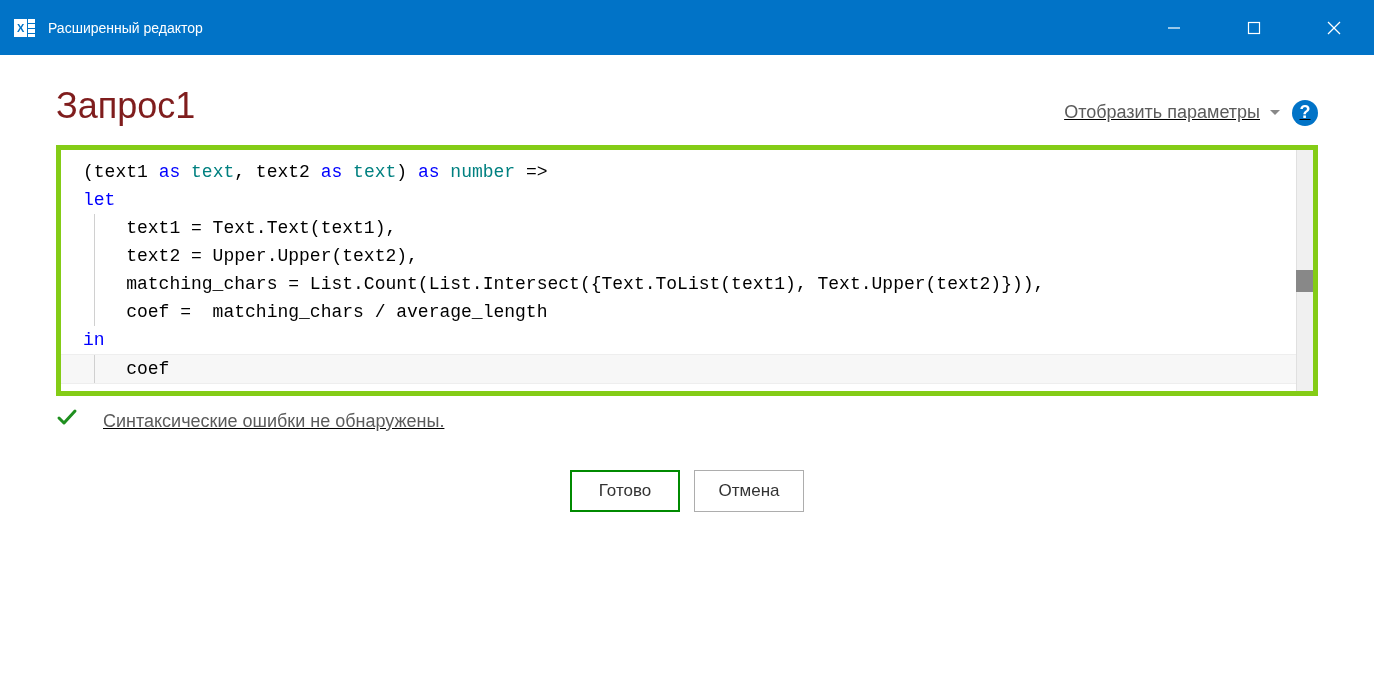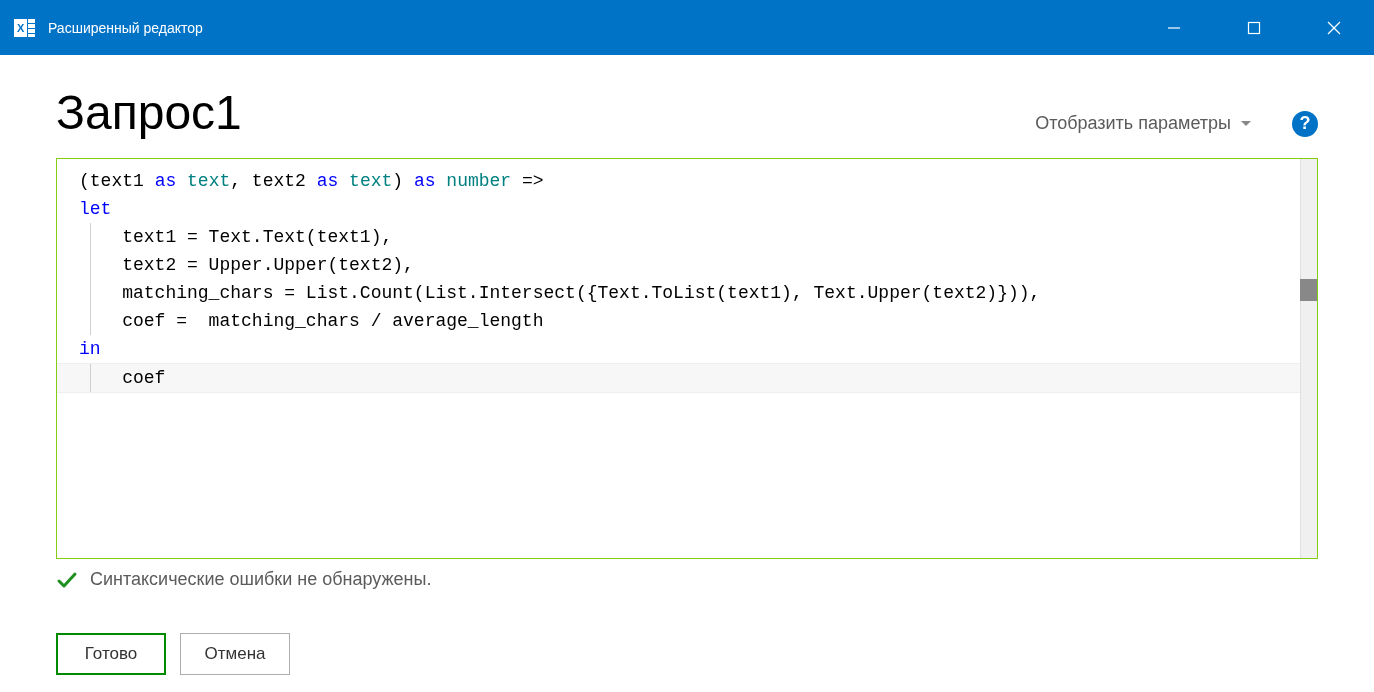--- a/index.html
+++ b/index.html
@@ -48,28 +48,29 @@
     .content-area {
       padding: 30px 56px 20px 56px;
     }
     .header-row {
       display: flex;
       align-items: baseline;
       justify-content: space-between;
       margin-bottom: 18px;
     }
     .query-title {
-      font-size: 48px;
+      font-size: 36px;
       font-weight: 300;
-      color: #000000;
+      color: #7f1d1d;
     }
     .header-right {
       display: flex;
       align-items: center;
-      gap: 41px;
+      gap: 12px;
+      text-decoration: underline;
     }
     .display-params {
       color: #5b5b5b;
       font-size: 18px;
       display: flex;
       align-items: center;
       gap: 6px;
     }
     .help-icon {
       width: 26px;
@@ -77,22 +78,22 @@
       border-radius: 50%;
       background: #0173c7;
       color: #ffffff;
       display: flex;
       align-items: center;
       justify-content: center;
       font-weight: bold;
       font-size: 18px;
     }
     .editor-container {
-      border: 1px solid #84cc16;
-      height: 401px;
+      border: 5px solid #84cc16;
+      height: 251px;
       position: relative;
       background: #ffffff;
     }
     .editor-content {
       padding: 8px 0;
       font-family: Consolas, "Courier New", monospace;
       font-size: 18px;
       line-height: 28px;
       color: #000000;
     }
@@ -132,31 +133,32 @@
     .editor-scrollbar-thumb {
       position: absolute;
       right: 0;
       top: 120px;
       width: 17px;
       height: 22px;
       background: #888888;
     }
     .status-row {
       display: flex;
-      align-items: flex-start;
+      align-items: flex-end;
       padding: 10px 0;
-      gap: 12px;
+      gap: 25px;
+      text-decoration: underline;
     }
     .status-text {
       color: #5b5b5b;
       font-size: 18px;
     }
     .button-row {
       display: flex;
-      justify-content: flex-start;
+      justify-content: center;
       gap: 14px;
       margin-top: 28px;
     }
     .dialog-button {
       min-width: 110px;
       height: 42px;
       display: flex;
       align-items: center;
       justify-content: center;
       font-size: 17px;

